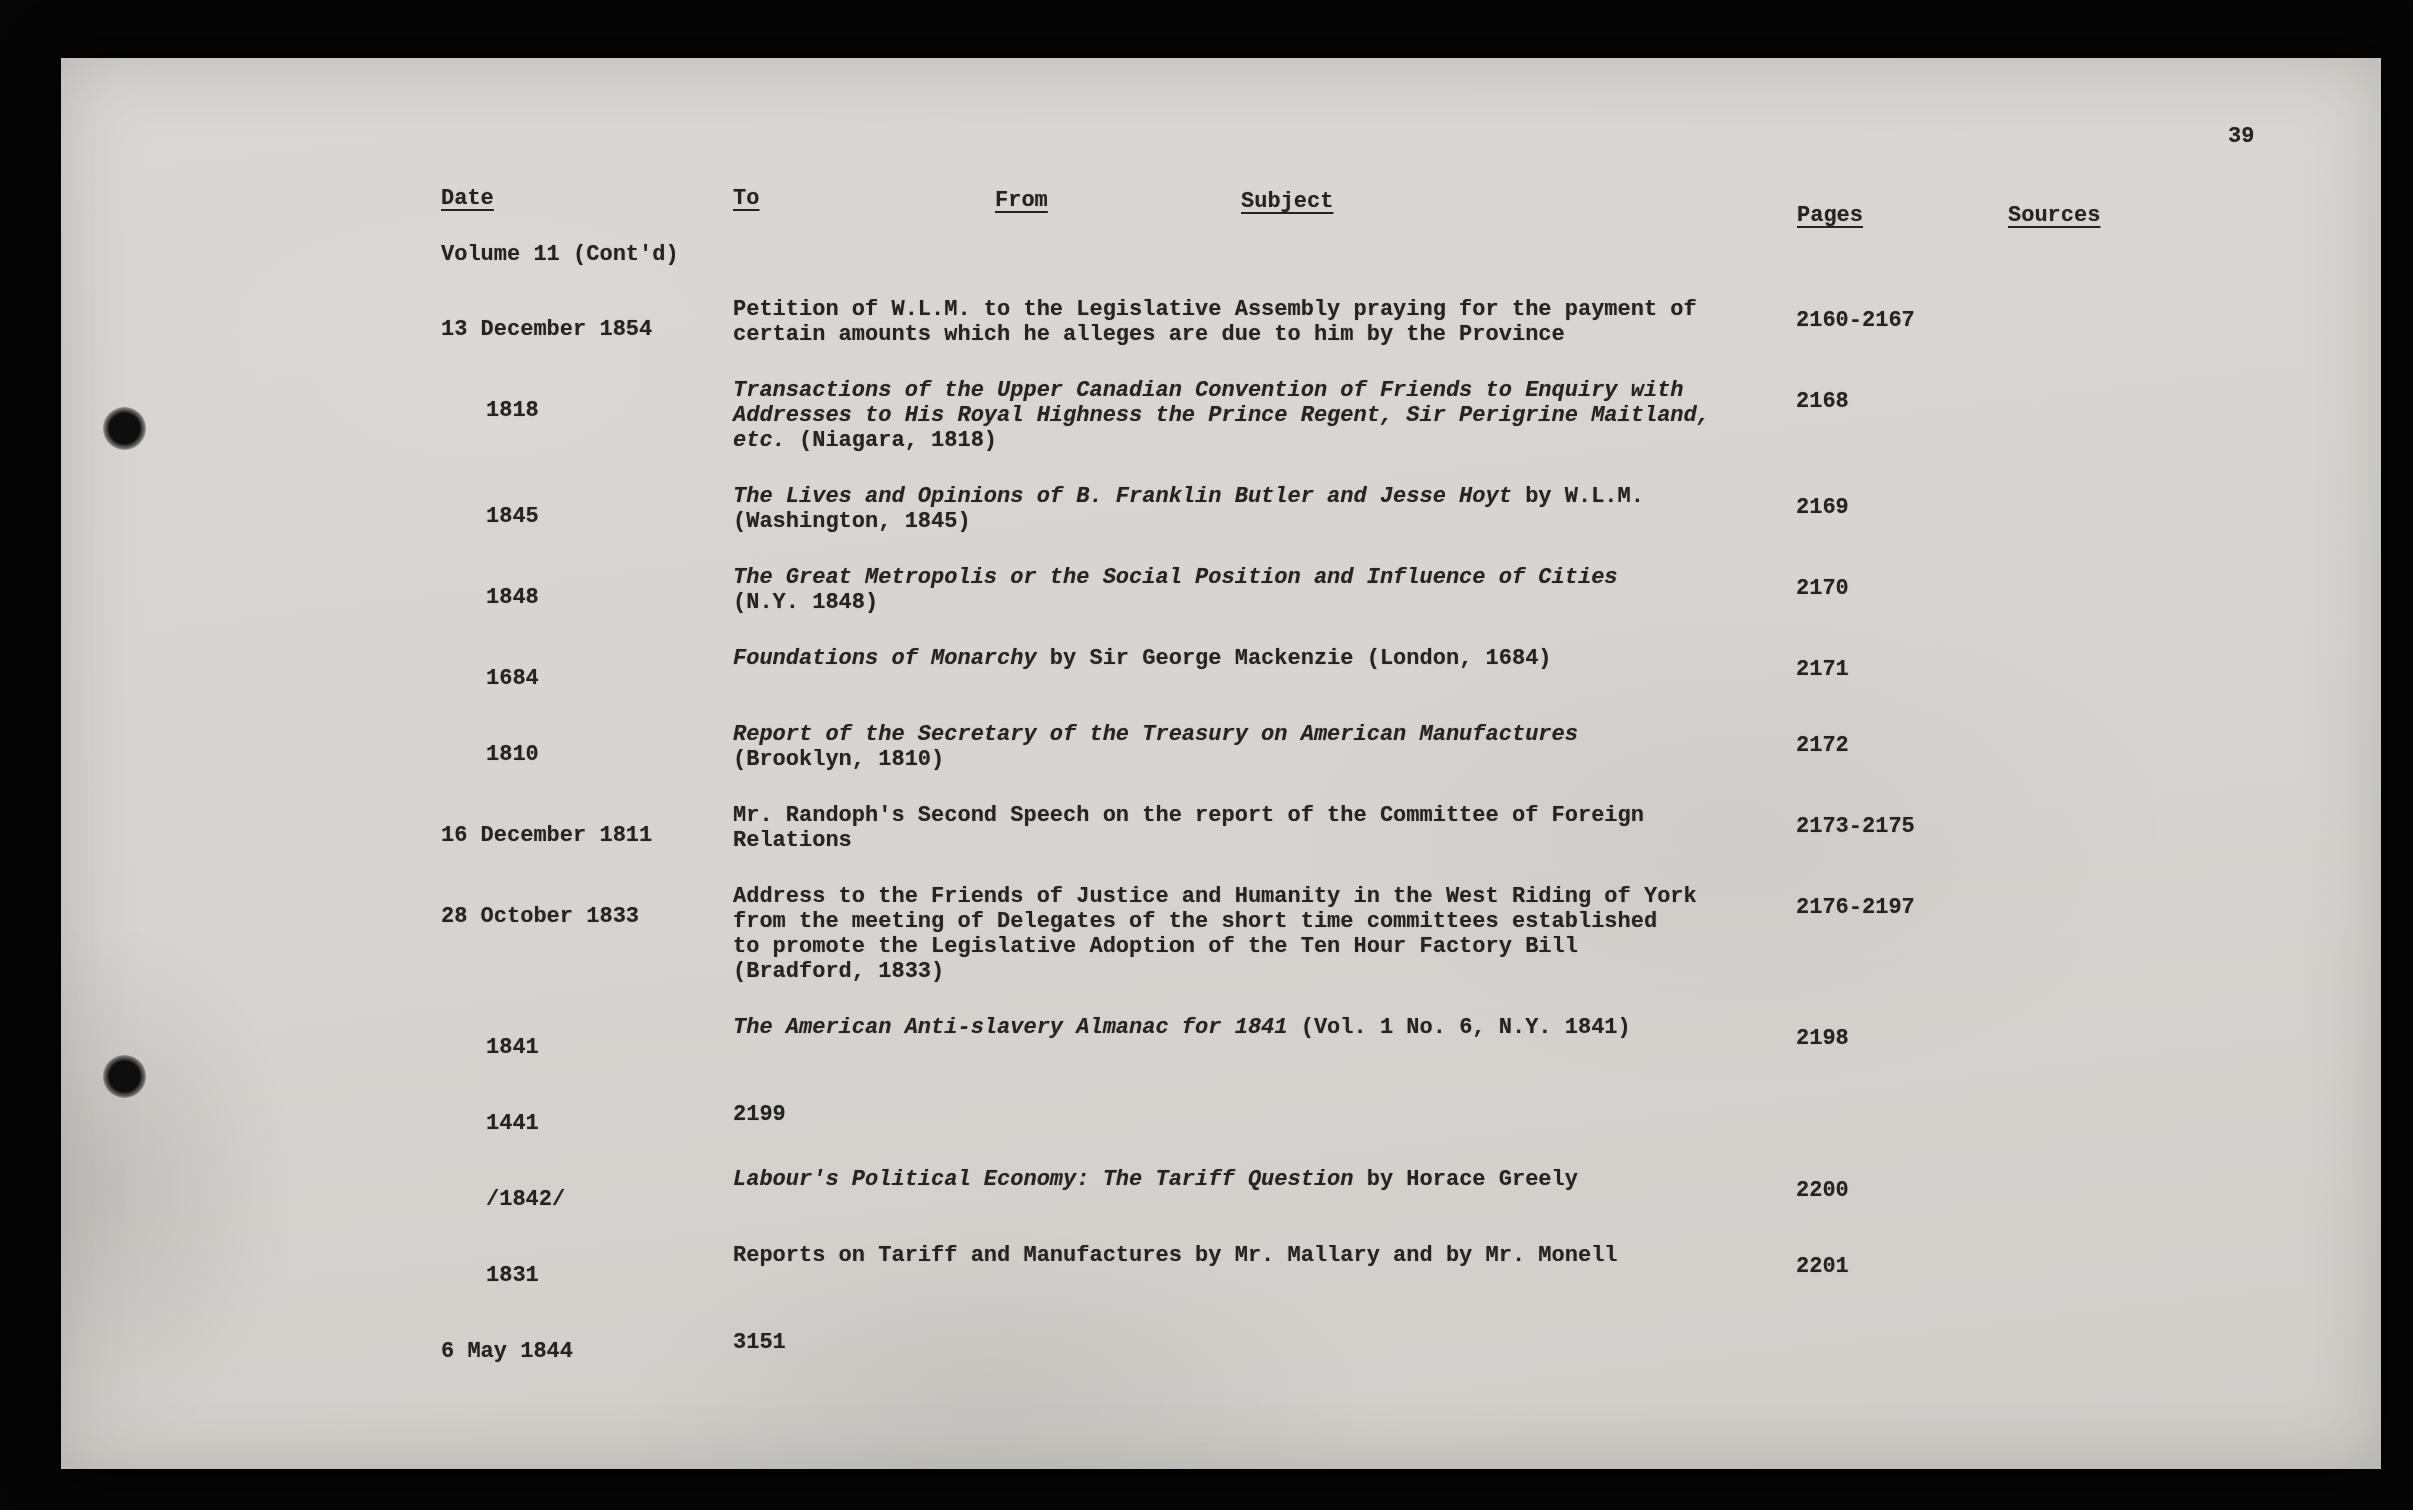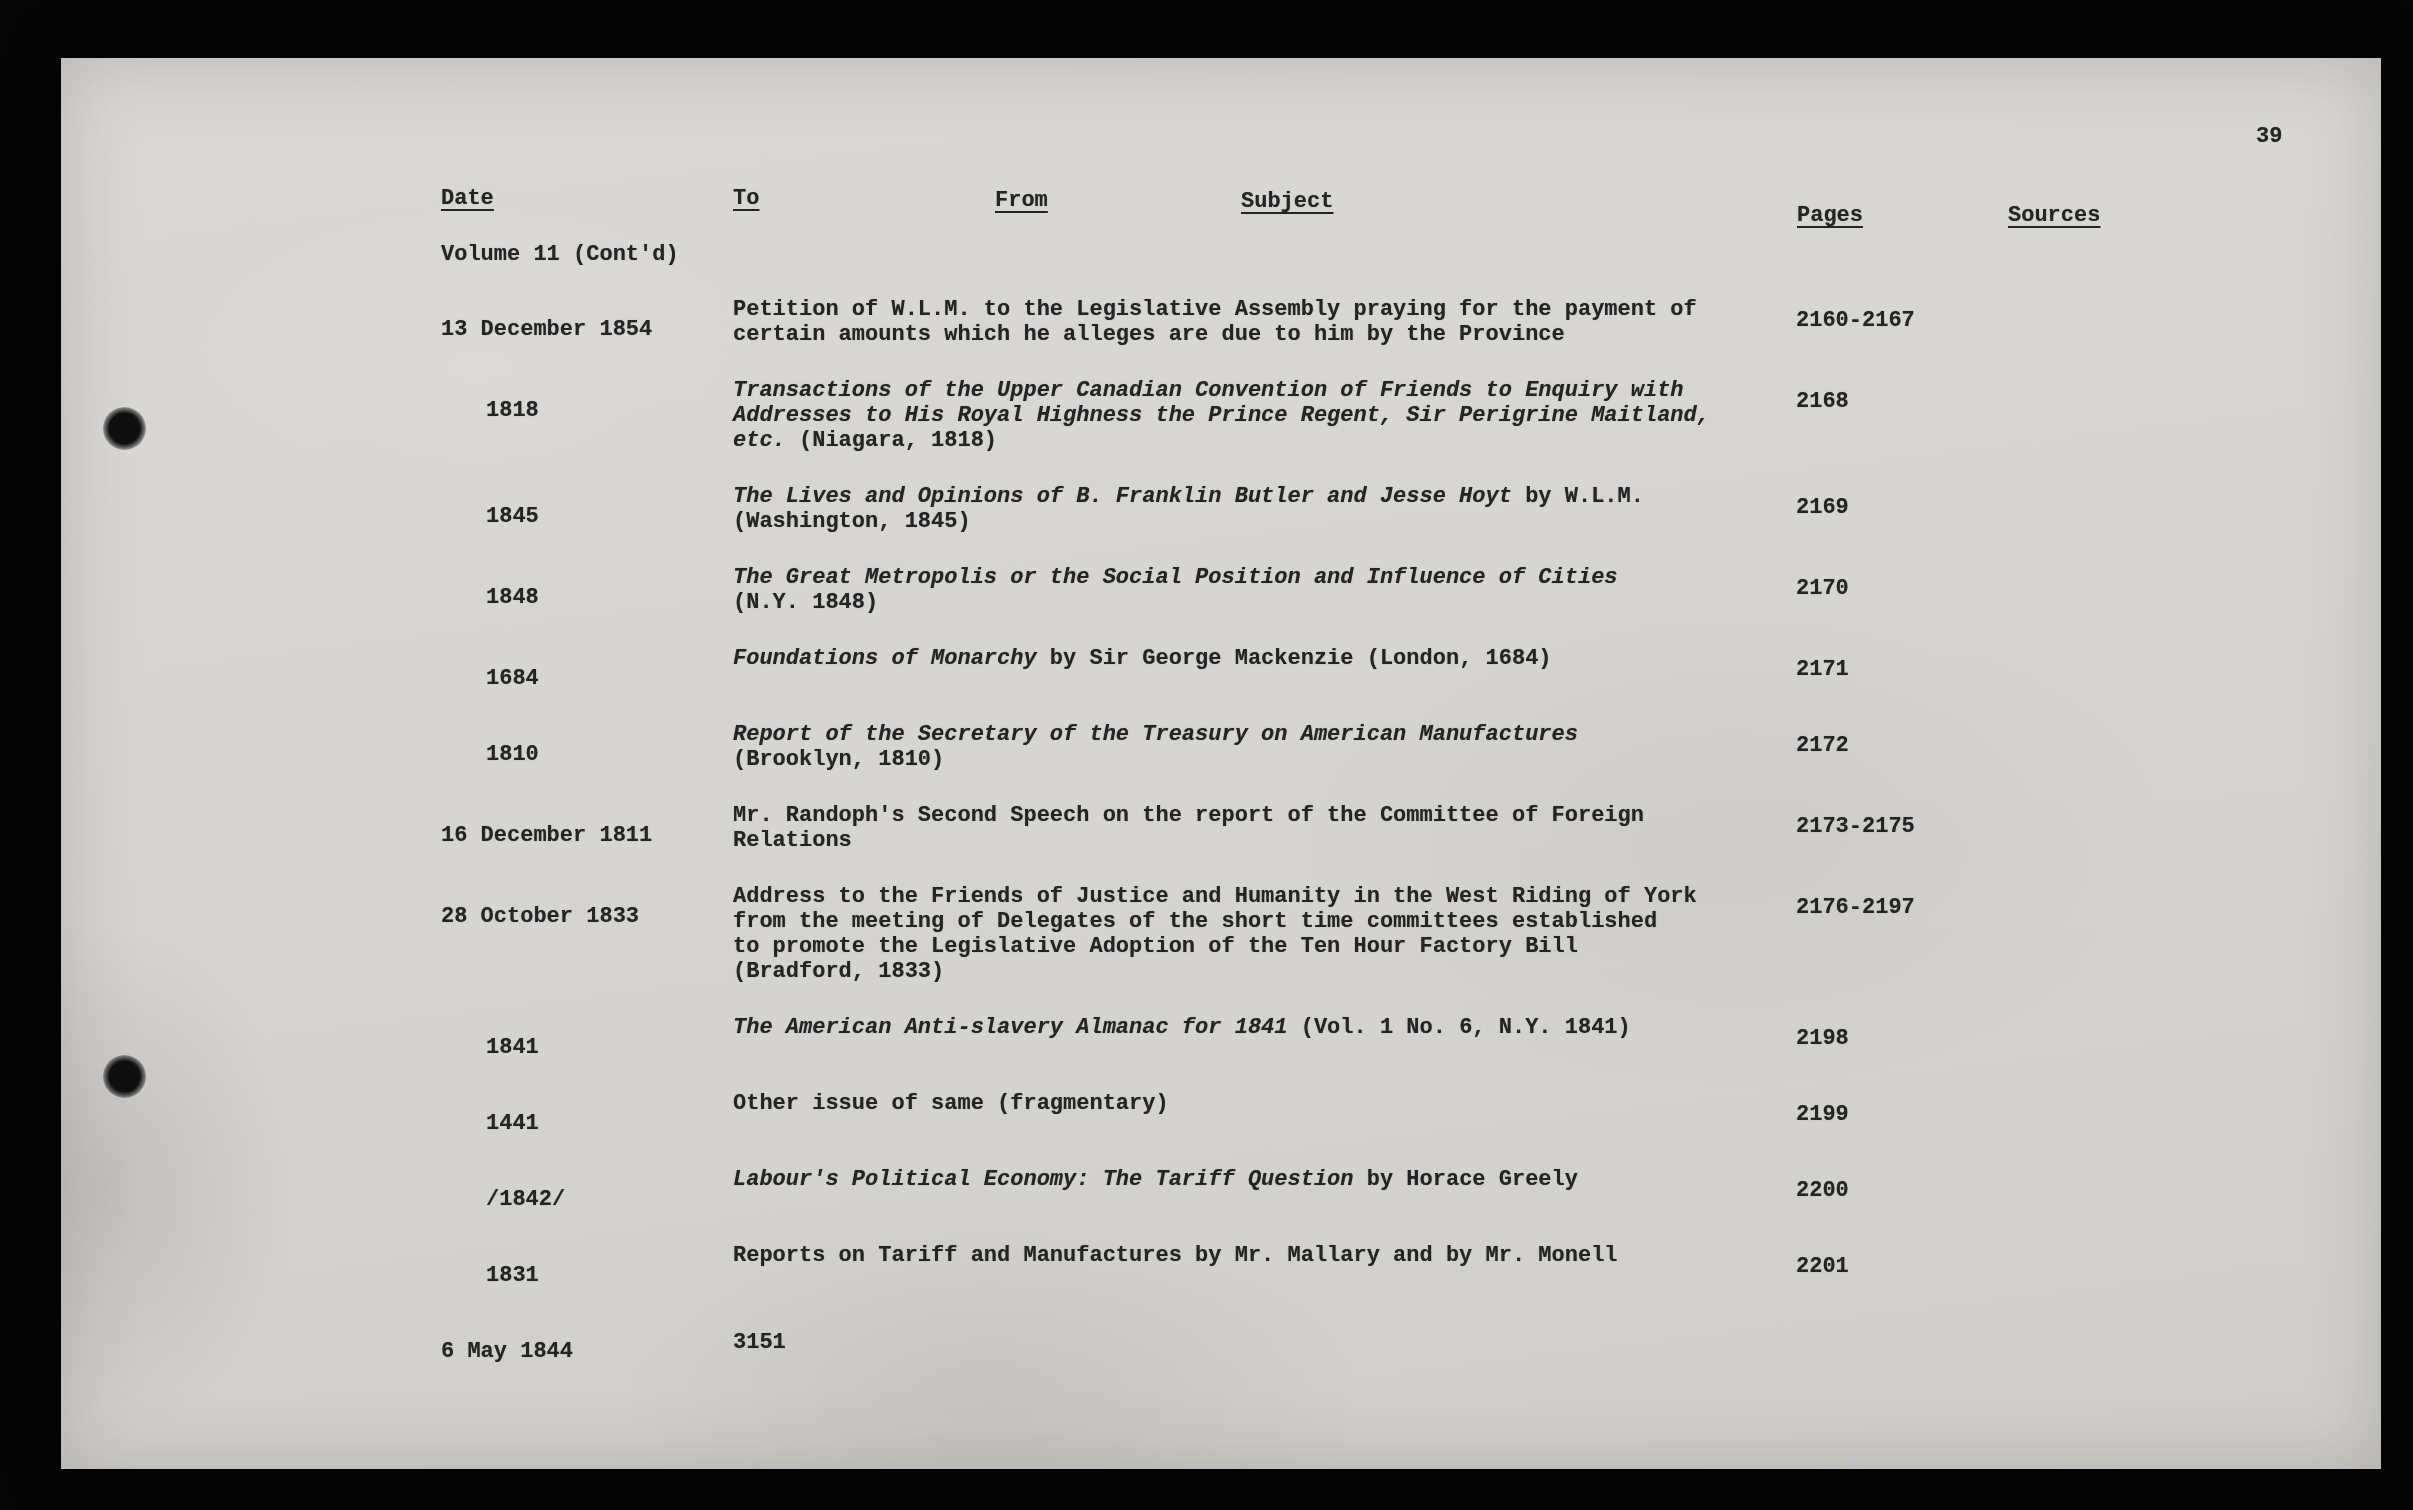--- a/index.html
+++ b/index.html
@@ -33,21 +33,21 @@
       radial-gradient(ellipse 271px 380px at 2% 80%, rgba(0,0,0,0.09), transparent 70%),
       linear-gradient(173deg, #dad8d4 0%, #d6d4d0 55%, #d0cec9 100%);
     box-shadow:
       0 0 49px rgba(0,0,0,0.85),
       inset 0 0 76px rgba(70,66,60,0.22);
   }
   .paper * { text-shadow: 0 0 1.1px rgba(40,40,40,0.40); }
 
   .page-number {
     position: absolute; left: 2167px; top: 66px;
-    font-size: 22px; line-height: 25px; margin-left: 28px;
+    font-size: 22px; line-height: 25px;
   }
   .col-header {
     position: absolute;
     font-size: 22px; line-height: 25px;
     text-decoration: underline;
     text-underline-offset: 4.9px;
     text-decoration-thickness: 1.6px;
   }
   .hdr-date    { left: 380px;  top: 128px; }
   .hdr-to      { left: 672px; top: 128px; }
@@ -172,21 +172,20 @@
   </div>
 
   <div class="entry">
     <span class="entry-date indent">1841</span>
     <span class="entry-subject"><span class="seg italic">The American Anti-slavery Almanac for 1841</span><span class="seg"> (Vol. 1 No. 6, N.Y. 1841)</span></span>
     <span class="entry-pages">2198</span>
   </div>
 
   <div class="entry">
     <span class="entry-date indent">1441</span>
-    <span class="entry-subject"><span class="seg">Other issue of same (fragmentary)</span></span>
     <span class="entry-pages">2199</span>
   </div>
 
   <div class="entry">
     <span class="entry-date indent">/1842/</span>
     <span class="entry-subject"><span class="seg italic">Labour's Political Economy: The Tariff Question</span><span class="seg"> by Horace Greely</span></span>
     <span class="entry-pages">2200</span>
   </div>
 
   <div class="entry">

